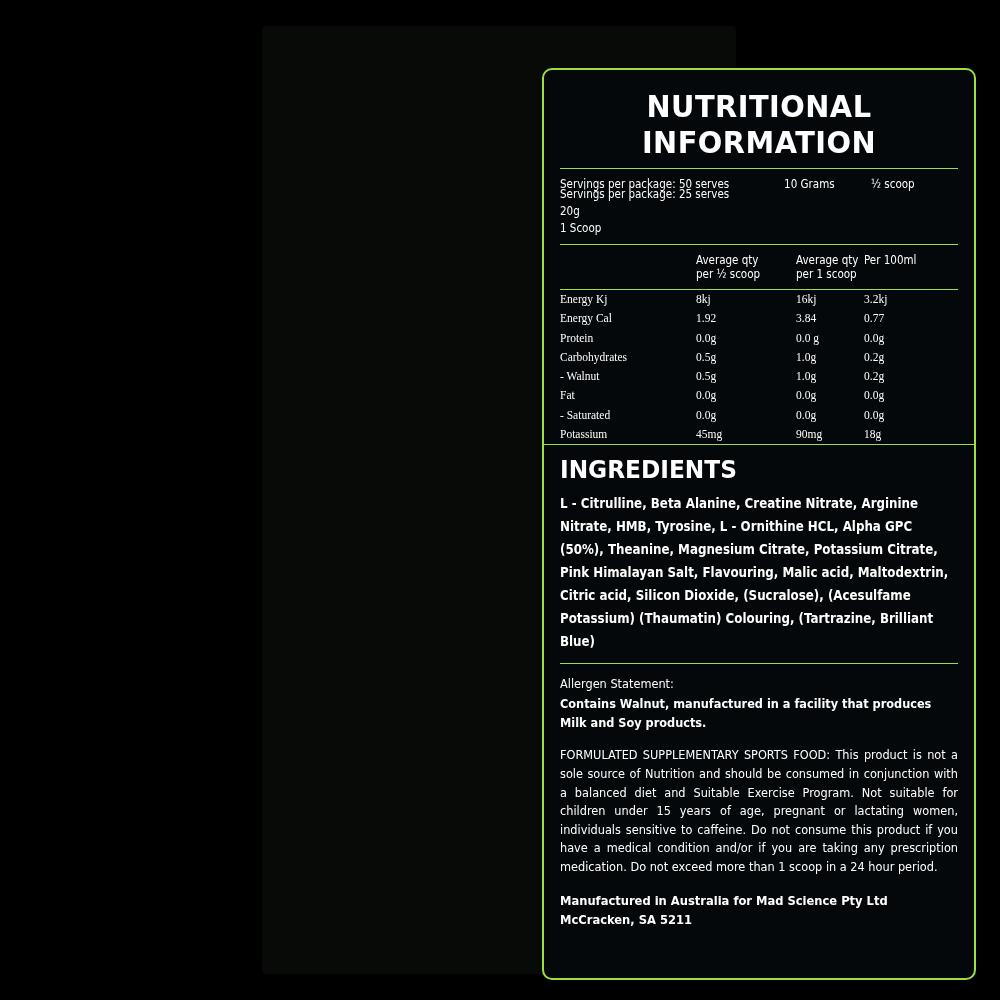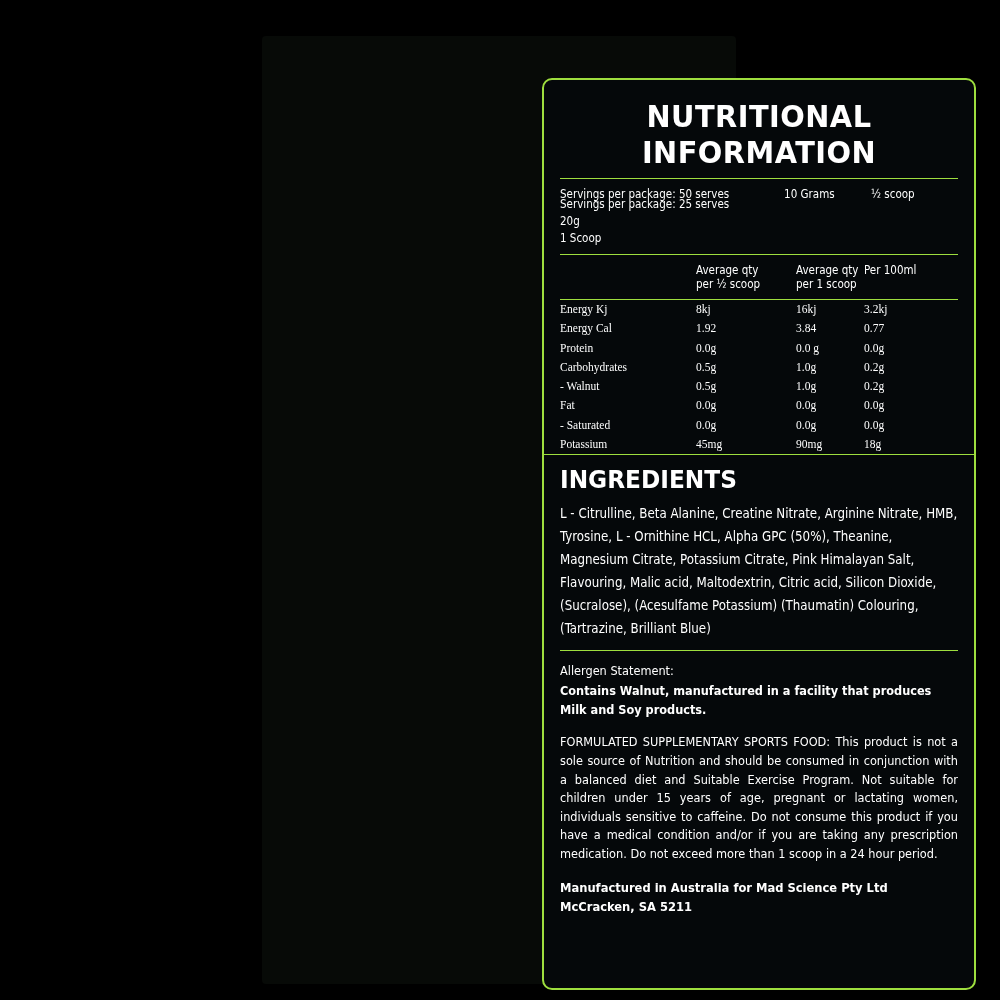--- a/index.html
+++ b/index.html
@@ -9,21 +9,21 @@
     width: 1000px;
     height: 1000px;
     overflow: hidden;
   }
   body {
     font-family: "DejaVu Sans Condensed", "Liberation Sans", sans-serif;
   }
   #panel {
     position: absolute;
     left: 262px;
-    top: 36px;
+    top: 26px;
     width: 474px;
     height: 948px;
     background: #070a07;
     border-radius: 4px;
   }
   #label {
     position: absolute;
     left: 280px;
     top: 42px;
     width: 434px;
@@ -95,20 +95,21 @@
     font-size: 25px;
     margin: 10px 0 8px 0;
     color: #ffffff;
     transform: scaleX(0.93);
     transform-origin: left center;
   }
   .ingredients {
     font-size: 13.2px;
     line-height: 23px;
     padding-bottom: 10px;
+    font-weight: bold;
   }
   .allergen-block { padding-top: 10px; }
   .allergen-title {
     font-size: 12.6px;
     line-height: 20px;
   }
   .allergen-text {
     font-size: 12.6px;
     line-height: 19px;
     font-weight: bold;

